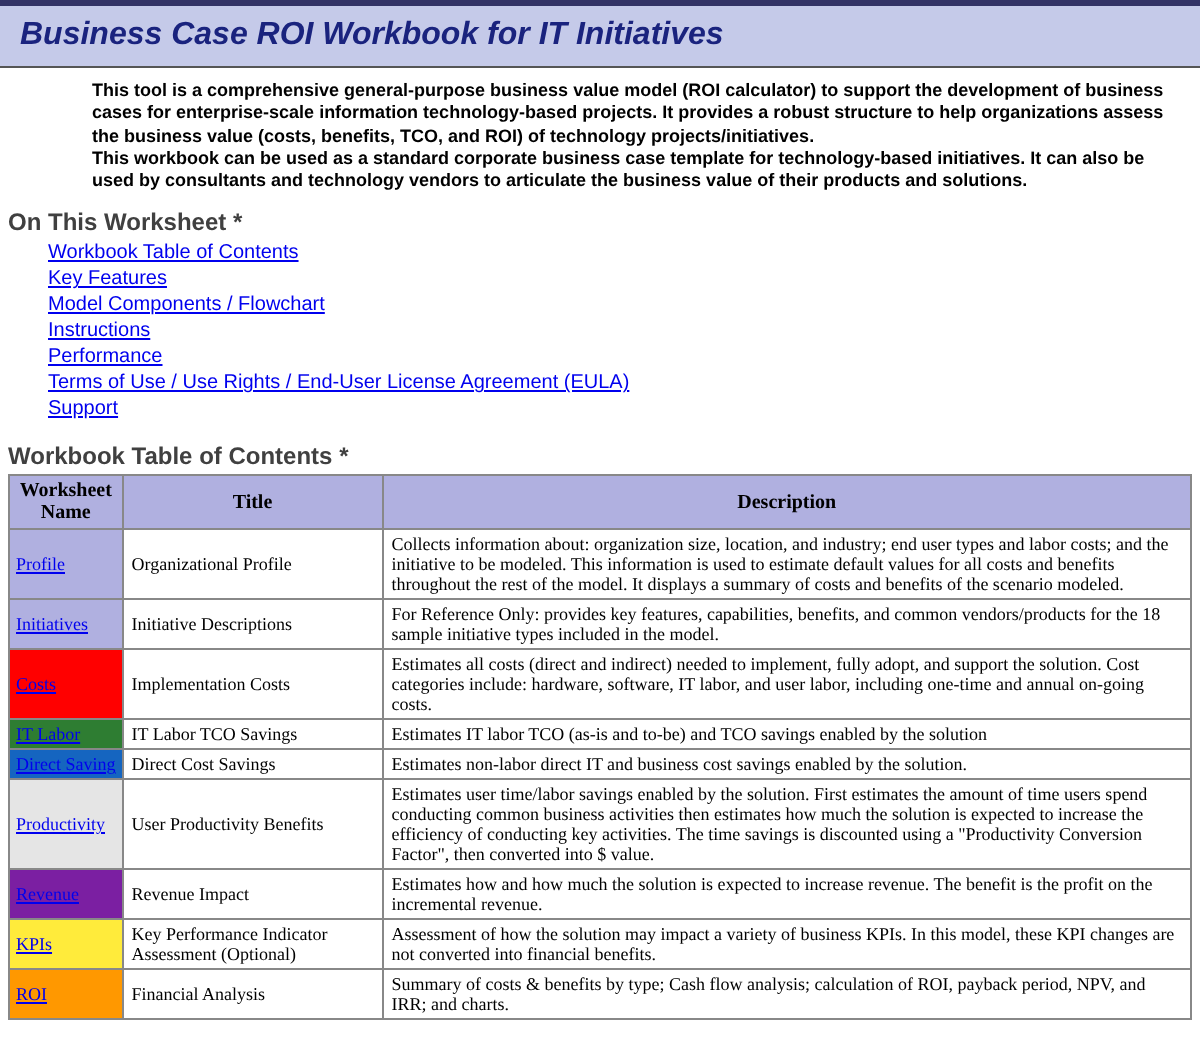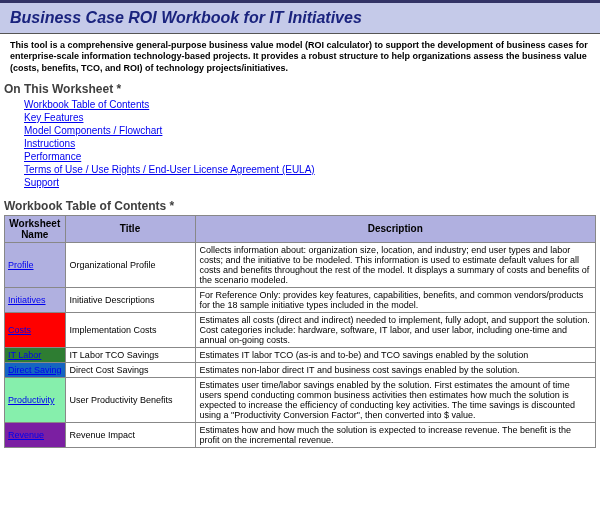--- a/index.html
+++ b/index.html
@@ -19,20 +19,21 @@
   .title-bar h1 {
     font-size: 16px;
     font-weight: bold;
     font-style: italic;
     color: #1a237e;
   }
   .intro {
     padding: 6px 10px 2px 10px;
     font-size: 9px;
     line-height: 1.25;
+    margin-left: 36px;
   }
   .section-head {
     color: #404040;
     font-weight: bold;
     font-size: 12px;
     padding: 6px 4px 2px 4px;
   }
   .starred { font-style: normal; }
   .links {
     padding: 0 24px 4px 24px;
@@ -43,20 +44,21 @@
     text-decoration: underline;
     font-size: 10px;
     line-height: 1.3;
     cursor: pointer;
   }
   .toc-wrap { padding: 0 4px; }
   table {
     border-collapse: collapse;
     width: 100%;
     font-size: 9px;
+    font-family: Liberation Serif, serif;
   }
   th, td {
     border: 1px solid #888;
     padding: 2px 4px;
     vertical-align: middle;
     text-align: left;
   }
   th {
     background: #b0b0e0;
     font-weight: bold;
@@ -81,20 +83,21 @@
 </style>
 </head>
 <body>
 
 <div class="title-bar">
   <h1>Business Case ROI Workbook for IT Initiatives</h1>
 </div>
 
 <div class="intro">
   <b>This tool is a comprehensive general-purpose business value model (ROI calculator) to support the development of business cases for enterprise-scale information technology-based projects.  It provides a robust structure to help organizations assess the business value (costs, benefits, TCO, and ROI) of technology projects/initiatives.</b><br>
+  <b>This workbook can be used as a standard corporate business case template for technology-based initiatives.  It can also be used by consultants and technology vendors to articulate the business value of their products and solutions.</b>
 </div>
 
 <div class="section-head">
   <span>On This Worksheet</span> <span class="starred">*</span>
 </div>
 <div class="links" id="linksblock">
     <a>Workbook Table of Contents</a>
     <a>Key Features</a>
     <a>Model Components / Flowchart</a>
     <a>Instructions</a>
@@ -145,28 +148,42 @@
           <td class="dcell">Estimates IT labor TCO (as-is and to-be) and TCO savings enabled by the solution</td>
         </tr>
         <tr>
           <td class="wcell" style="background: rgb(21, 101, 192);">
             <span class="link-text">Direct Saving</span>
           </td>
           <td class="tcell">Direct Cost Savings</td>
           <td class="dcell">Estimates non-labor direct IT and business cost savings enabled by the solution.</td>
         </tr>
         <tr>
-          <td class="wcell" style="background: #86efac;">
+          <td class="wcell" style="background: #e5e5e5;">
             <span class="link-text">Productivity</span>
           </td>
           <td class="tcell">User Productivity Benefits</td>
           <td class="dcell">Estimates user time/labor savings enabled by the solution.  First estimates the amount of time users spend conducting common business activities then estimates how much the solution is expected to increase the efficiency of conducting key activities.  The time savings is discounted using a "Productivity Conversion Factor", then converted into $ value.</td>
         </tr>
         <tr>
           <td class="wcell" style="background: rgb(123, 31, 162);">
             <span class="link-text">Revenue</span>
           </td>
           <td class="tcell">Revenue Impact</td>
           <td class="dcell">Estimates how and how much the solution is expected to increase revenue.  The benefit is the profit on the incremental revenue.</td>
         </tr>
+        <tr>
+          <td class="wcell" style="background: rgb(255, 235, 59);">
+            <span class="link-text">KPIs</span>
+          </td>
+          <td class="tcell">Key Performance Indicator Assessment (Optional)</td>
+          <td class="dcell">Assessment of how the solution may impact a variety of business KPIs.  In this model, these KPI changes are not converted into financial benefits.</td>
+        </tr>
+        <tr>
+          <td class="wcell" style="background: rgb(255, 152, 0);">
+            <span class="link-text">ROI</span>
+          </td>
+          <td class="tcell">Financial Analysis</td>
+          <td class="dcell">Summary of costs &amp; benefits by type; Cash flow analysis; calculation of ROI, payback period, NPV, and IRR; and charts.</td>
+        </tr>
       </tbody>
   </table>
 </div>
 
 </body></html>

